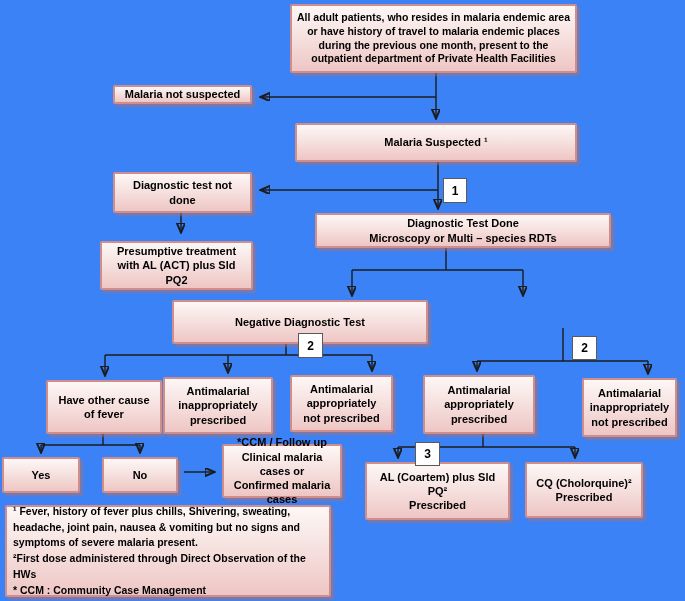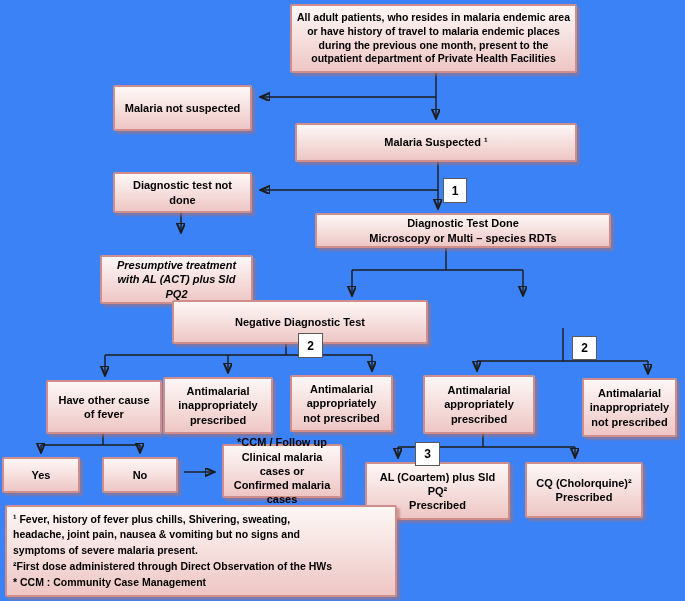--- a/index.html
+++ b/index.html
@@ -87,28 +87,28 @@
     <path d="M140,445 V452" marker-end="url(#arrow)"></path>
 
     <path d="M184,472 H214" marker-end="url(#arrow)"></path>
   </svg>
 
   <div class="node small" style="left:290px;top:4px;width:287px;height:69px;">All adult patients, who resides in malaria endemic area
 or have history of travel to malaria endemic places
 during the previous one month, present to the
 outpatient department of Private Health Facilities</div>
 
-  <div class="node" style="left:113px;top:85px;width:139px;height:46px;">Malaria not suspected</div>
+  <div class="node" style="left:113px;top:85px;width:139px;height:19px;">Malaria not suspected</div>
 
   <div class="node" style="left:295px;top:123px;width:282px;height:39px;">Malaria Suspected ¹</div>
 
   <div class="node" style="left:113px;top:172px;width:139px;height:41px;">Diagnostic test not
 done</div>
 
-  <div class="node" style="left:100px;top:255px;width:153px;height:49px;font-style:italic;">Presumptive treatment
+  <div class="node" style="left:100px;top:241px;width:153px;height:49px;">Presumptive treatment
 with AL (ACT) plus Sld PQ2</div>
 
   <div class="node" style="left:315px;top:213px;width:296px;height:35px;">Diagnostic Test Done
 Microscopy or Multi – species  RDTs</div>
 
   <div class="node" style="left:172px;top:300px;width:256px;height:44px;">Negative Diagnostic Test</div>
 
 
   <div class="node" style="left:46px;top:380px;width:116px;height:54px;">Have other cause
 of fever</div>
@@ -137,21 +137,21 @@
 Clinical malaria cases or
 Confirmed malaria cases</div>
 
   <div class="node" style="left:365px;top:462px;width:145px;height:58px;">AL (Coartem) plus Sld
 PQ²
 Prescribed</div>
 
   <div class="node" style="left:525px;top:462px;width:118px;height:56px;">CQ (Cholorquine)²
 Prescribed</div>
 
-  <div class="node footnote" style="left:5px;top:505px;width:392px;height:92px;">¹ Fever, history of fever  plus chills, Shivering, sweating,
+  <div class="node footnote" style="left:5px;top:505px;width:326px;height:92px;">¹ Fever, history of fever  plus chills, Shivering, sweating,
 headache, joint pain, nausea &amp; vomiting but no signs and
 symptoms of severe malaria present.
 ²First dose administered through Direct Observation of the HWs
 * CCM : Community Case Management</div>
 
   <div class="callout" style="left:443px;top:178px;width:24px;height:25px;">1</div>
 
   <div class="callout" style="left:298px;top:333px;width:25px;height:25px;">2</div>
 
   <div class="callout" style="left:572px;top:336px;width:25px;height:24px;">2</div>

